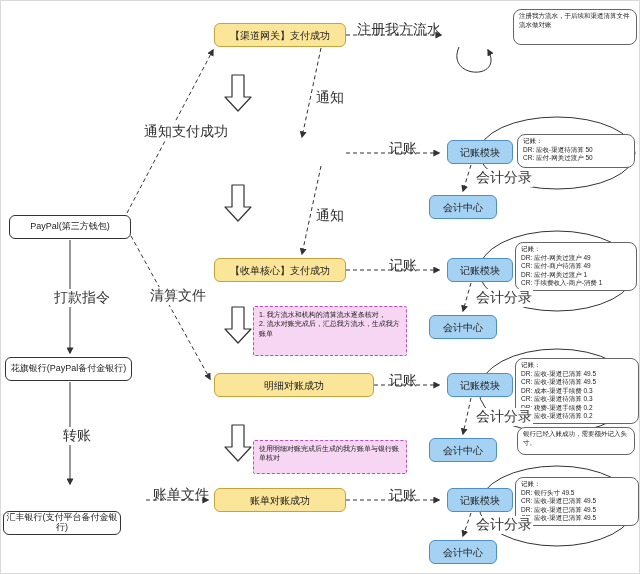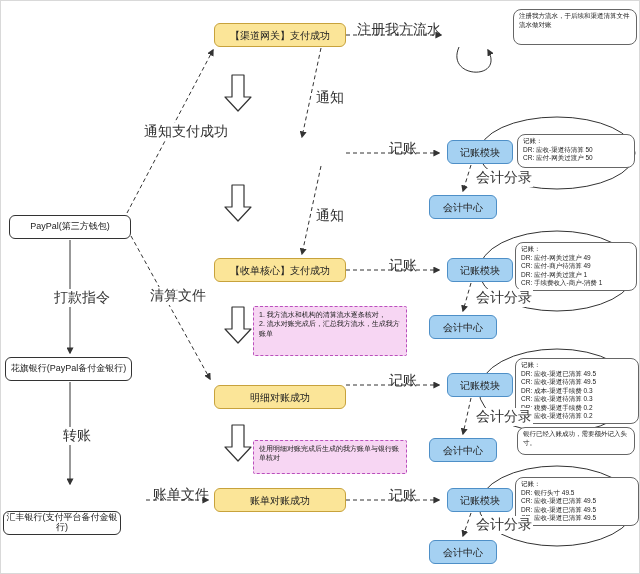--- a/index.html
+++ b/index.html
@@ -63,21 +63,21 @@
     <polygon points="231,306 243,306 243,328 250,328 237,342 224,328 231,328" fill="#fff" stroke="#333" stroke-width="1.2" stroke-linejoin="round"></polygon>
     <polygon points="231,424 243,424 243,446 250,446 237,460 224,446 231,446" fill="#fff" stroke="#333" stroke-width="1.2" stroke-linejoin="round"></polygon>
   </svg>
 
   <div class="node plain" style="left:8px;top:214px;width:122px">PayPal(第三方钱包)</div>
   <div class="node plain" style="left:4px;top:356px;width:127px">花旗银行(PayPal备付金银行)</div>
   <div class="node plain" style="left:2px;top:510px;width:118px">汇丰银行(支付平台备付金银行)</div>
 
   <div class="node event" style="left:213px;top:22px;width:132px">【渠道网关】支付成功</div>
   <div class="node event" style="left:213px;top:257px;width:132px">【收单核心】支付成功</div>
-  <div class="node event" style="left:213px;top:384px;width:132px">明细对账成功</div>
+  <div class="node event" style="left:213px;top:372px;width:160px">明细对账成功</div>
   <div class="node event" style="left:213px;top:487px;width:132px">账单对账成功</div>
 
   <div class="node module" style="left:446px;top:139px;width:66px">记账模块</div>
   <div class="node module" style="left:428px;top:194px;width:68px">会计中心</div>
   <div class="node module" style="left:446px;top:257px;width:66px">记账模块</div>
   <div class="node module" style="left:428px;top:314px;width:68px">会计中心</div>
   <div class="node module" style="left:446px;top:372px;width:66px">记账模块</div>
   <div class="node module" style="left:428px;top:437px;width:68px">会计中心</div>
   <div class="node module" style="left:446px;top:487px;width:66px">记账模块</div>
   <div class="node module" style="left:428px;top:539px;width:68px">会计中心</div>

